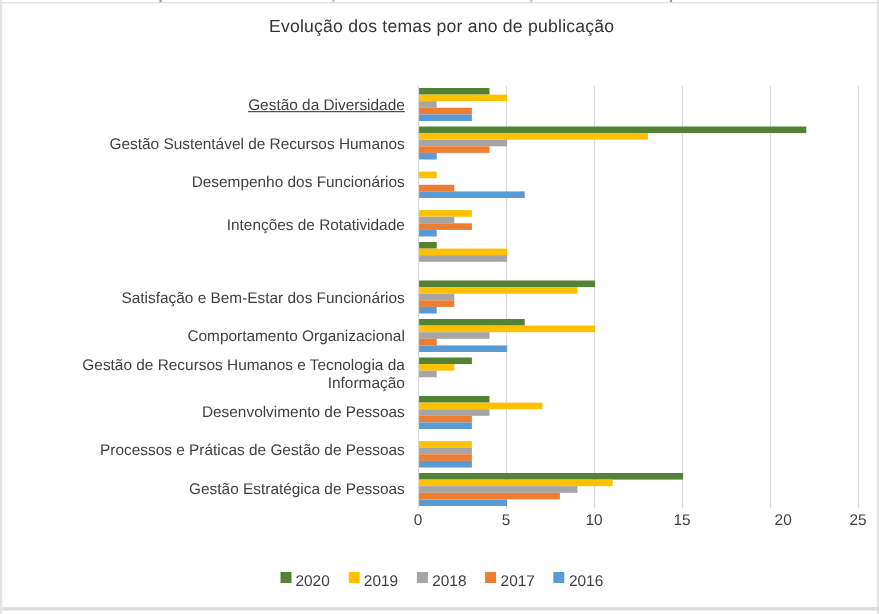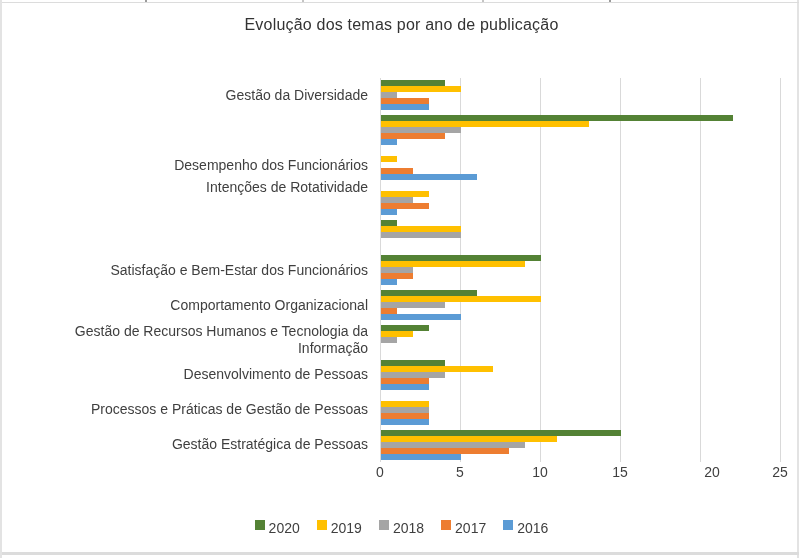--- a/index.html
+++ b/index.html
@@ -128,23 +128,24 @@
       <div class="bar" title="Processos e Práticas de Gestão de Pessoas — 2018: 3" style="top: 328.636px; left: 1px; width: 48px; background: rgb(165, 165, 165);"></div>
       <div class="bar" title="Processos e Práticas de Gestão de Pessoas — 2017: 3" style="top: 334.636px; left: 1px; width: 48px; background: rgb(237, 125, 49);"></div>
       <div class="bar" title="Processos e Práticas de Gestão de Pessoas — 2016: 3" style="top: 340.636px; left: 1px; width: 48px; background: rgb(91, 155, 213);"></div>
       <div class="bar" title="Gestão Estratégica de Pessoas — 2020: 15" style="top: 351.545px; left: 1px; width: 240px; background: rgb(84, 130, 53);"></div>
       <div class="bar" title="Gestão Estratégica de Pessoas — 2019: 11" style="top: 357.545px; left: 1px; width: 176px; background: rgb(255, 192, 0);"></div>
       <div class="bar" title="Gestão Estratégica de Pessoas — 2018: 9" style="top: 363.545px; left: 1px; width: 144px; background: rgb(165, 165, 165);"></div>
       <div class="bar" title="Gestão Estratégica de Pessoas — 2017: 8" style="top: 369.545px; left: 1px; width: 128px; background: rgb(237, 125, 49);"></div>
       <div class="bar" title="Gestão Estratégica de Pessoas — 2016: 5" style="top: 375.545px; left: 1px; width: 80px; background: rgb(91, 155, 213);"></div>
     </div>
   <div class="cat-labels" id="catlabels">
-      <div class="cat-label" style="top: 0px; height: 34.9091px;">Gestão da Diversidade</div>
+      <div class="cat-label" style="top: 0px; height: 34.9091px; text-decoration: underline;">Gestão da Diversidade</div>
+      <div class="cat-label" style="top: 34.9091px; height: 34.9091px;">Gestão Sustentável de Recursos Humanos</div>
       <div class="cat-label" style="top: 69.8182px; height: 34.9091px;">Desempenho dos Funcionários</div>
-      <div class="cat-label" style="top: 92px; height: 34.9091px;">Intenções de Rotatividade</div>
+      <div class="cat-label" style="top: 109px; height: 34.9091px;">Intenções de Rotatividade</div>
       <div class="cat-label" style="top: 174.545px; height: 34.9091px;">Satisfação e Bem-Estar dos Funcionários</div>
       <div class="cat-label" style="top: 209.455px; height: 34.9091px;">Comportamento Organizacional</div>
       <div class="cat-label" style="top: 244.364px; height: 34.9091px;">Gestão de Recursos Humanos e Tecnologia da Informação</div>
       <div class="cat-label" style="top: 314.182px; height: 34.9091px;">Processos e Práticas de Gestão de Pessoas</div>
       <div class="cat-label" style="top: 279.273px; height: 34.9091px;">Desenvolvimento de Pessoas</div>
       <div class="cat-label" style="top: 349.091px; height: 34.9091px;">Gestão Estratégica de Pessoas</div>
     </div>
   <div class="x-ticks" id="xticks">
       <div class="x-tick" style="left: 0px;">0</div>
       <div class="x-tick" style="left: 80px;">5</div>

